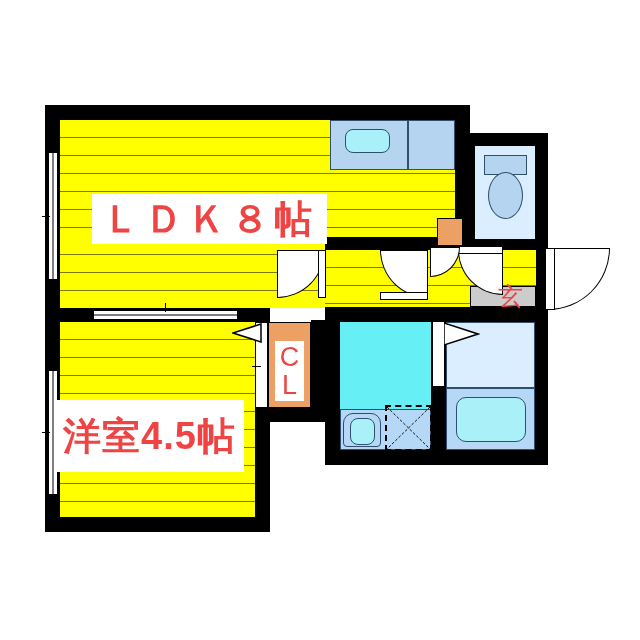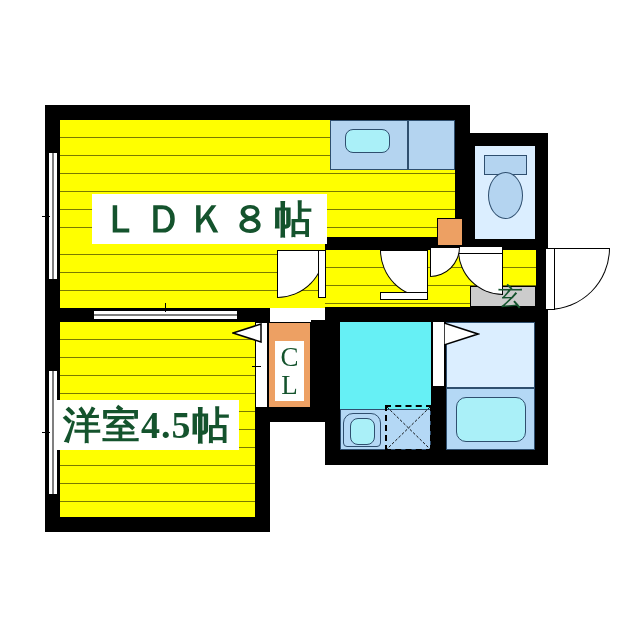--- a/index.html
+++ b/index.html
@@ -34,32 +34,31 @@
   .floor-lblue  { background: #dbeeff; border: 1px solid #000; }
   .floor-orange { background: #eda063; border: 1px solid #000; }
   .fixture-blue { background: #b4d4f0; border: 1px solid #2f4f6f; }
   .fixture-pale { background: #b4d8f5; border: 1px solid #2f4f6f; }
   .fixture-cy   { background: #aaf0f8; border: 1px solid #2f4f6f; }
 
   
   .room-label {
     position: absolute;
     background: #ffffff;
-    color: #14532d;
+    color: #ef4444;
     font-weight: bold;
     letter-spacing: 2px;
     white-space: nowrap;
     display: flex;
     align-items: center;
     justify-content: center;
     line-height: 1;
-    font-family: Liberation Serif, serif;
   }
   .label-ldk   { font-size: 38px; padding: 6px 10px; letter-spacing: 5px; }
-  .label-washitsu { font-size: 38px; padding: 6px 8px; letter-spacing: 1px; }
+  .label-washitsu { font-size: 38px; padding: 17px 8px; letter-spacing: 1px; }
   .label-cl {
     font-size: 27px;
     letter-spacing: 0;
     flex-direction: column;
     line-height: 1.05;
     font-weight: normal;
   }
   .label-genkan { font-size: 25px; background: transparent; font-weight: normal; }
 
   

